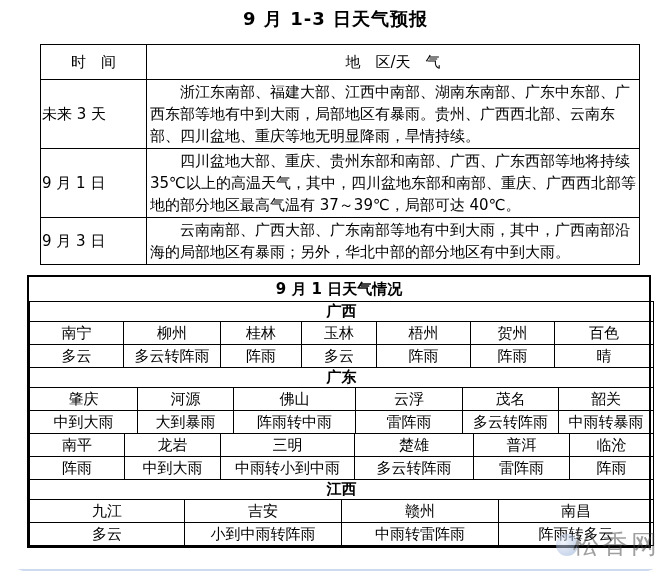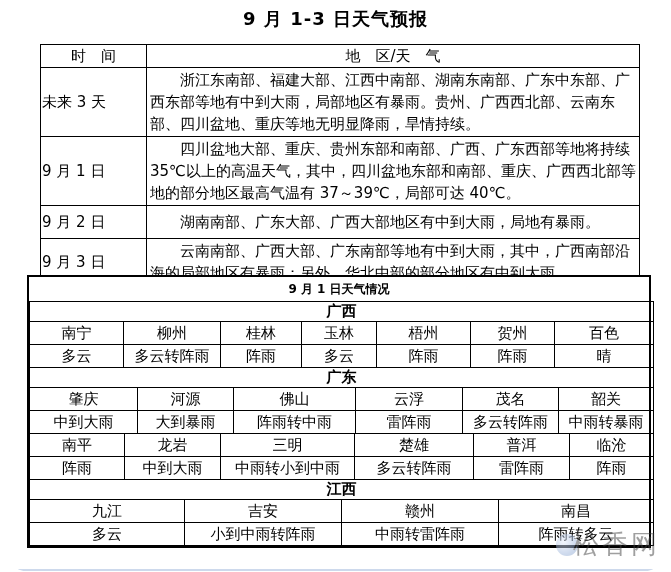--- a/index.html
+++ b/index.html
@@ -7,28 +7,28 @@
   .page{position:relative;width:671px;height:572px;overflow:hidden;background:#fff;border-radius:31px;}
 
   .title{position:absolute;top:7px;left:0;width:671px;text-align:center;
          font-size:18px;font-weight:bold;letter-spacing:1px;}
 
   
   table.t1{position:absolute;top:44px;left:40px;width:600px;
            border-collapse:collapse;table-layout:fixed;}
   table.t1 td{border:1px solid #000;font-size:15px;vertical-align:middle;}
   table.t1 .time-col{width:106px;text-align:left;}
-  table.t1 tr.hdr td{height:22px;text-align:center;padding:0;}
+  table.t1 tr.hdr td{height:22px;text-align:center;padding:6px;}
   table.t1 td.desc{padding:1px 3px;line-height:22px;text-indent:2em;text-align:left;}
   tr.r1{height:66px;} tr.r2{height:67px;} tr.r3{height:33px;} tr.r4{height:45px;}
 
   
   .t2wrap{position:absolute;top:275px;left:27px;width:624px;box-sizing:border-box;
           border:2px solid #000;background:#fff;}
-  .t2title{height:24px;line-height:24px;text-align:center;font-size:12px;font-weight:bold;
+  .t2title{height:24px;line-height:24px;text-align:center;font-size:15px;font-weight:bold;
            border-bottom:1px solid #000;}
   table.sec{width:100%;border-collapse:collapse;table-layout:fixed;margin-top:-1px;}
   table.sec td,table.sec th{border:1px solid #000;text-align:center;vertical-align:middle;
            font-size:15px;padding:0 1px;overflow:hidden;white-space:nowrap;}
   table.sec th.region{height:19px;font-weight:bold;}
   table.sec td.city{height:22px;font-family:Liberation Mono, monospace;}
   table.sec td.wx{height:22px;}
 
   
   .watermark{position:absolute;top:527px;left:556px;display:flex;align-items:center;
@@ -57,24 +57,20 @@
       <td>地　区/天　气</td>
     </tr>
     <tr class="r1">
       <td class="time-col">未来 3 天</td>
       <td class="desc">浙江东南部、福建大部、江西中南部、湖南东南部、广东中东部、广西东部等地有中到大雨，局部地区有暴雨。贵州、广西西北部、云南东部、四川盆地、重庆等地无明显降雨，旱情持续。</td>
     </tr>
     <tr class="r2">
       <td class="time-col">9 月 1 日</td>
       <td class="desc">四川盆地大部、重庆、贵州东部和南部、广西、广东西部等地将持续 35℃以上的高温天气，其中，四川盆地东部和南部、重庆、广西西北部等地的部分地区最高气温有 37～39℃，局部可达 40℃。</td>
     </tr>
-    <tr class="r3">
-      <td class="time-col">9 月 2 日</td>
-      <td class="desc">湖南南部、广东大部、广西大部地区有中到大雨，局地有暴雨。</td>
-    </tr>
     <tr class="r4">
       <td class="time-col">9 月 3 日</td>
       <td class="desc">云南南部、广西大部、广东南部等地有中到大雨，其中，广西南部沿海的局部地区有暴雨；另外，华北中部的部分地区有中到大雨。</td>
     </tr>
   </tbody>
     </table>
 
   <div class="t2wrap">
     <div class="t2title">9 月 1 日天气情况</div>
 

